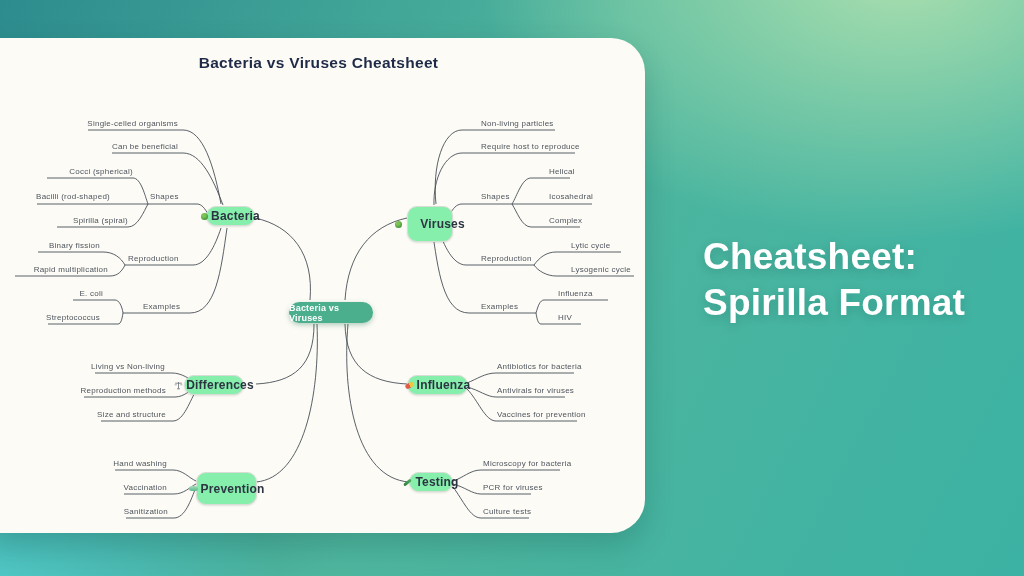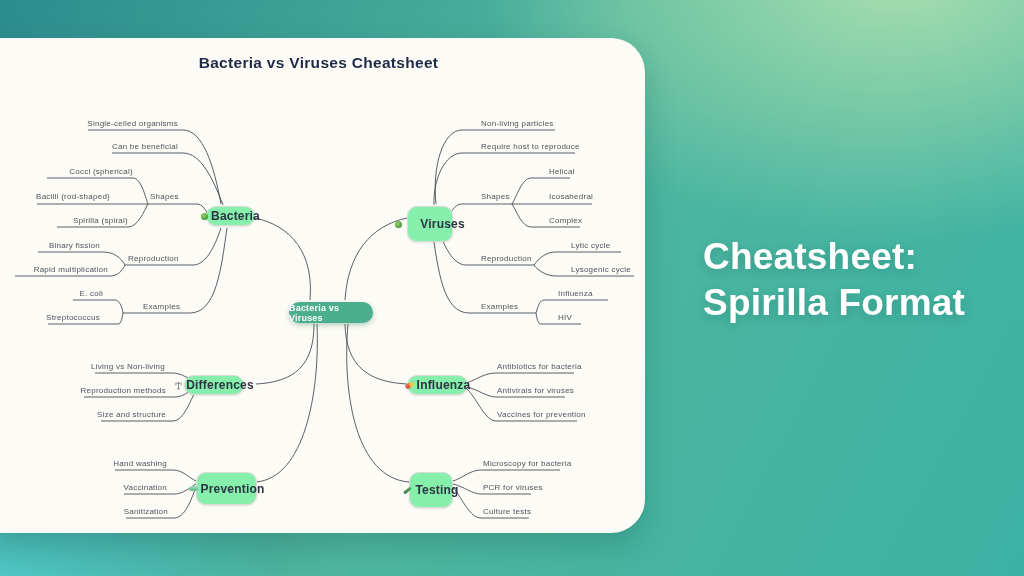--- a/index.html
+++ b/index.html
@@ -179,21 +179,21 @@
     <div class="pill" style="left:204px;top:434px;width:61px;height:33px;">
       <span class="ic ic-soap"></span>
       <span>Prevention</span>
     </div>
 
     <div class="pill" style="left:415px;top:337px;width:61px;height:20px;">
       <span class="ic ic-pill"></span>
       <span>Influenza</span>
     </div>
 
-    <div class="pill" style="left:417px;top:434px;width:44px;height:36px;">
+    <div class="pill" style="left:417px;top:434px;width:44px;height:20px;">
       <span class="ic ic-tube"></span>
       <span>Testing</span>
     </div>
   </div>
 
   <div class="headline">
     <div>Cheatsheet:</div>
     <div>Spirilla Format</div>
   </div>
 

